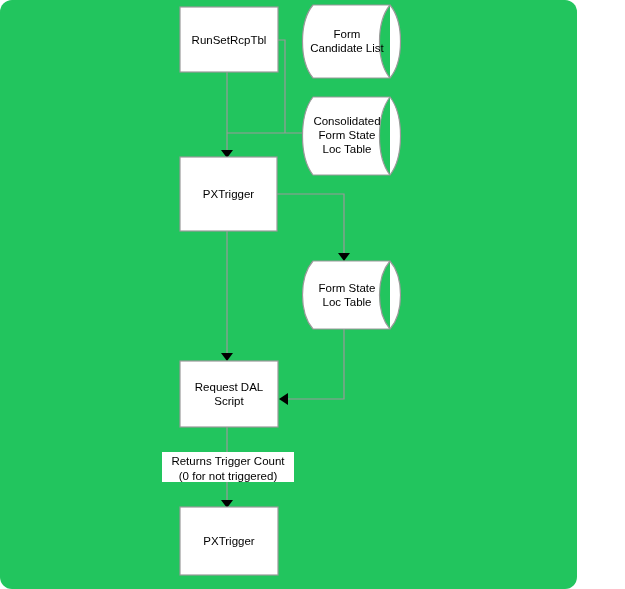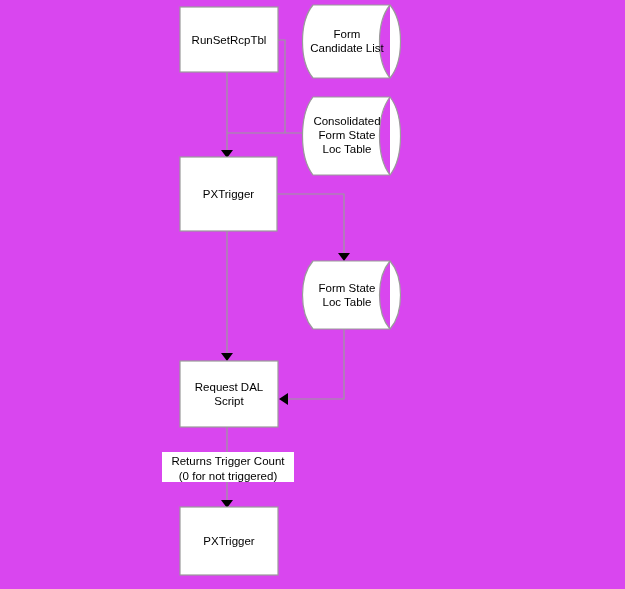--- a/index.html
+++ b/index.html
@@ -8,23 +8,24 @@
     background: #ffffff;
   }
   body {
     width: 625px;
     height: 589px;
     font-family: "Liberation Sans", sans-serif;
     overflow: hidden;
   }
   #diagram-root {
     position: relative;
-    width: 625px;
+    width: 577px;
     height: 589px;
-    background: #d946ef;
+    background: #22c55e;
+    border-radius: 12px;
   }
   svg#flowchart {
     display: block;
     width: 625px;
     height: 589px;
   }
   .node-rect {
     fill: #ffffff;
     stroke: #9a9a9a;
     stroke-width: 1.2;

